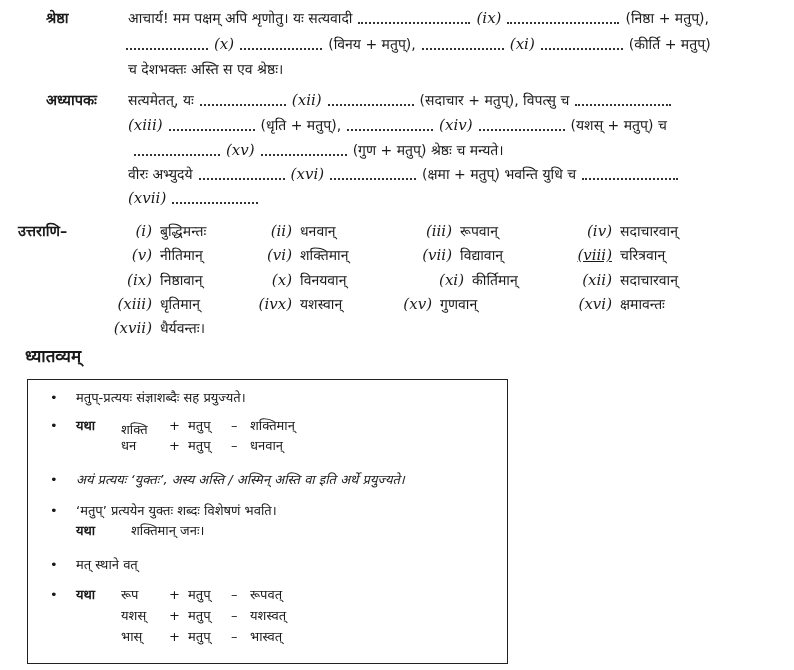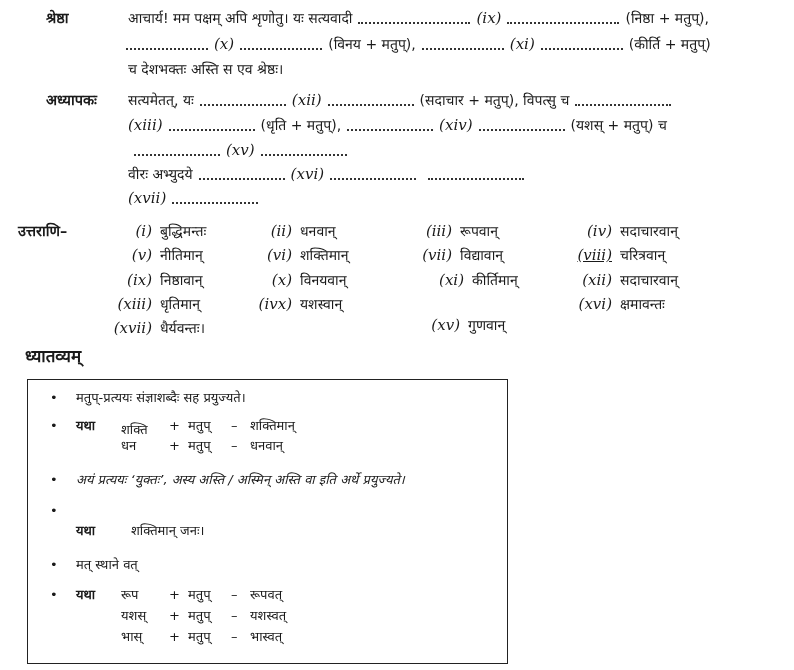--- a/index.html
+++ b/index.html
@@ -63,27 +63,29 @@
   <span class="dots" style="width:86px;"></span>
   <span class="roman">(xiv)</span>
   <span class="dots" style="width:86px;"></span>
   <span>(यशस् + मतुप्) च</span>
 </div>
 
 <div class="abs line" style="left:128px;top:140px;">
   <span class="dots" style="width:86px;"></span>
   <span class="roman">(xv)</span>
   <span class="dots" style="width:86px;"></span>
+  <span>(गुण + मतुप्) श्रेष्ठः च मन्यते।</span>
 </div>
 
 <div class="abs line" style="left:128px;top:164px;">
   <span>वीरः अभ्युदये</span>
   <span class="dots" style="width:86px;"></span>
   <span class="roman">(xvi)</span>
   <span class="dots" style="width:86px;"></span>
+  <span>(क्षमा + मतुप्) भवन्ति युधि च</span>
   <span class="dots" style="width:96px;"></span>
 </div>
 
 <div class="abs line" style="left:128px;top:188px;">
   <span class="roman">(xvii)</span>
   <span class="dots" style="width:86px;"></span>
 </div>
 
 <div class="abs speaker" style="left:18px;top:221px;">उत्तराणि–</div>
 
@@ -99,21 +101,21 @@
   <div class="ans-cell" style="left:400px;top:245px;"><span class="ans-num" style="width:52px;">(vii)</span><span class="ans-word">विद्यावान्</span></div>
   <div class="ans-cell" style="left:560px;top:245px;"><span class="ans-num" style="width:52px;text-decoration:underline;">(viii)</span><span class="ans-word">चरित्रवान्</span></div>
 
   <div class="ans-cell" style="left:100px;top:270px;"><span class="ans-num" style="width:52px;">(ix)</span><span class="ans-word">निष्ठावान्</span></div>
   <div class="ans-cell" style="left:240px;top:270px;"><span class="ans-num" style="width:52px;">(x)</span><span class="ans-word">विनयवान्</span></div>
   <div class="ans-cell" style="left:412px;top:270px;"><span class="ans-num" style="width:52px;">(xi)</span><span class="ans-word">कीर्तिमान्</span></div>
   <div class="ans-cell" style="left:560px;top:270px;"><span class="ans-num" style="width:52px;">(xii)</span><span class="ans-word">सदाचारवान्</span></div>
 
   <div class="ans-cell" style="left:100px;top:294px;"><span class="ans-num" style="width:52px;">(xiii)</span><span class="ans-word">धृतिमान्</span></div>
   <div class="ans-cell" style="left:240px;top:294px;"><span class="ans-num" style="width:52px;">(ivx)</span><span class="ans-word">यशस्वान्</span></div>
-  <div class="ans-cell" style="left:408px;top:294px;margin-top:21px;"><span class="ans-num" style="width:52px;">(xv)</span><span class="ans-word">गुणवान्</span></div>
+  <div class="ans-cell" style="left:380px;top:294px;"><span class="ans-num" style="width:52px;">(xv)</span><span class="ans-word">गुणवान्</span></div>
   <div class="ans-cell" style="left:560px;top:294px;"><span class="ans-num" style="width:52px;">(xvi)</span><span class="ans-word">क्षमावन्तः</span></div>
 
   <div class="ans-cell" style="left:100px;top:318px;"><span class="ans-num" style="width:52px;">(xvii)</span><span class="ans-word">धैर्यवन्तः।</span></div>
 </div>
 
 <div class="abs note-title" style="left:25px;top:346px;">ध्यातव्यम्</div>
 
 <div class="note-box">
 
   <span class="bullet" style="left:22px;top:8px;">•</span>
@@ -130,20 +132,21 @@
   <span class="bullet" style="left:93px;top:56px;">धन</span>
   <span class="bullet" style="left:141px;top:56px;">+</span>
   <span class="bullet" style="left:160px;top:56px;">मतुप्</span>
   <span class="bullet" style="left:203px;top:56px;">–</span>
   <span class="bullet" style="left:222px;top:56px;">धनवान्</span>
 
   <span class="bullet" style="left:22px;top:90px;">•</span>
   <span class="bullet" style="left:48px;top:90px;font-style:italic;">अयं प्रत्ययः ‘युक्तः’, अस्य अस्ति / अस्मिन् अस्ति वा इति अर्थे प्रयुज्यते।</span>
 
   <span class="bullet" style="left:22px;top:121px;">•</span>
+  <span class="bullet" style="left:48px;top:121px;">‘मतुप्’ प्रत्ययेन युक्तः शब्दः विशेषणं भवति।</span>
   <span class="bullet b" style="left:48px;top:141px;">यथा</span>
   <span class="bullet" style="left:103px;top:141px;">शक्तिमान् जनः।</span>
 
   <span class="bullet" style="left:22px;top:175px;">•</span>
   <span class="bullet" style="left:48px;top:175px;">मत् स्थाने वत्</span>
 
   <span class="bullet" style="left:22px;top:205px;">•</span>
   <span class="bullet b" style="left:48px;top:205px;">यथा</span>
   <span class="bullet" style="left:93px;top:205px;">रूप</span>
   <span class="bullet" style="left:141px;top:205px;">+</span>

